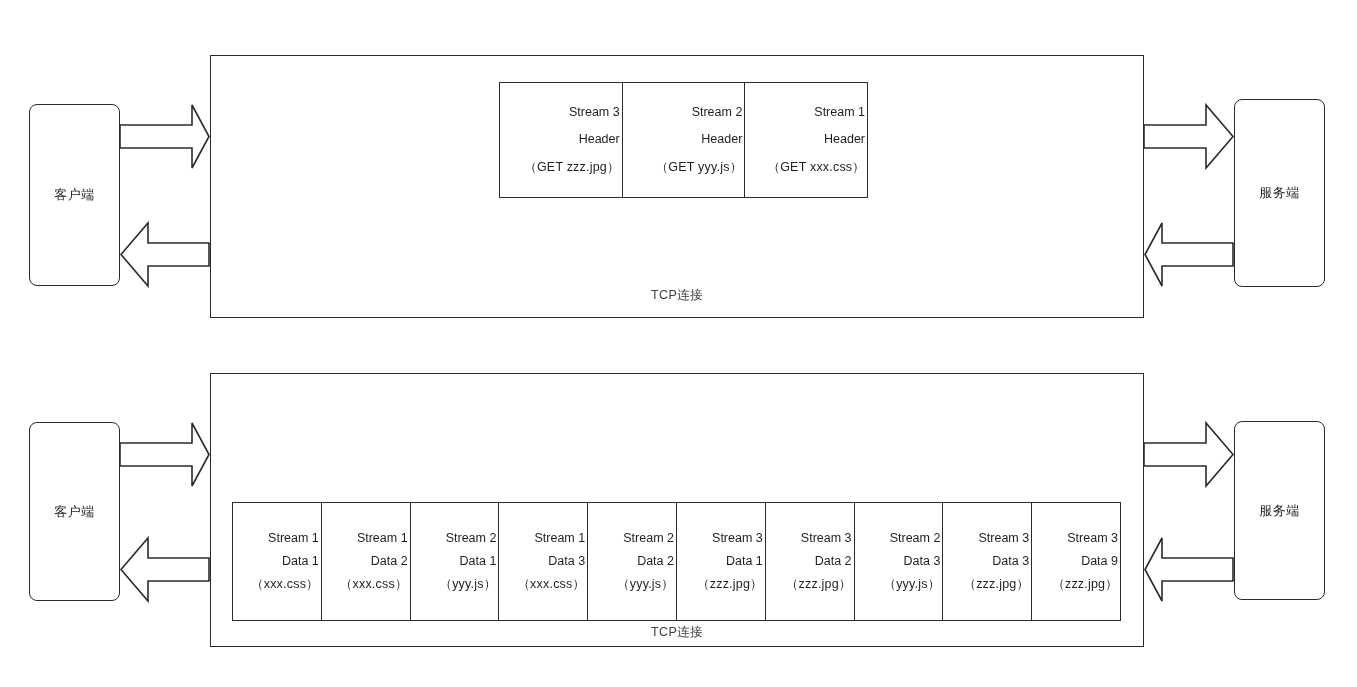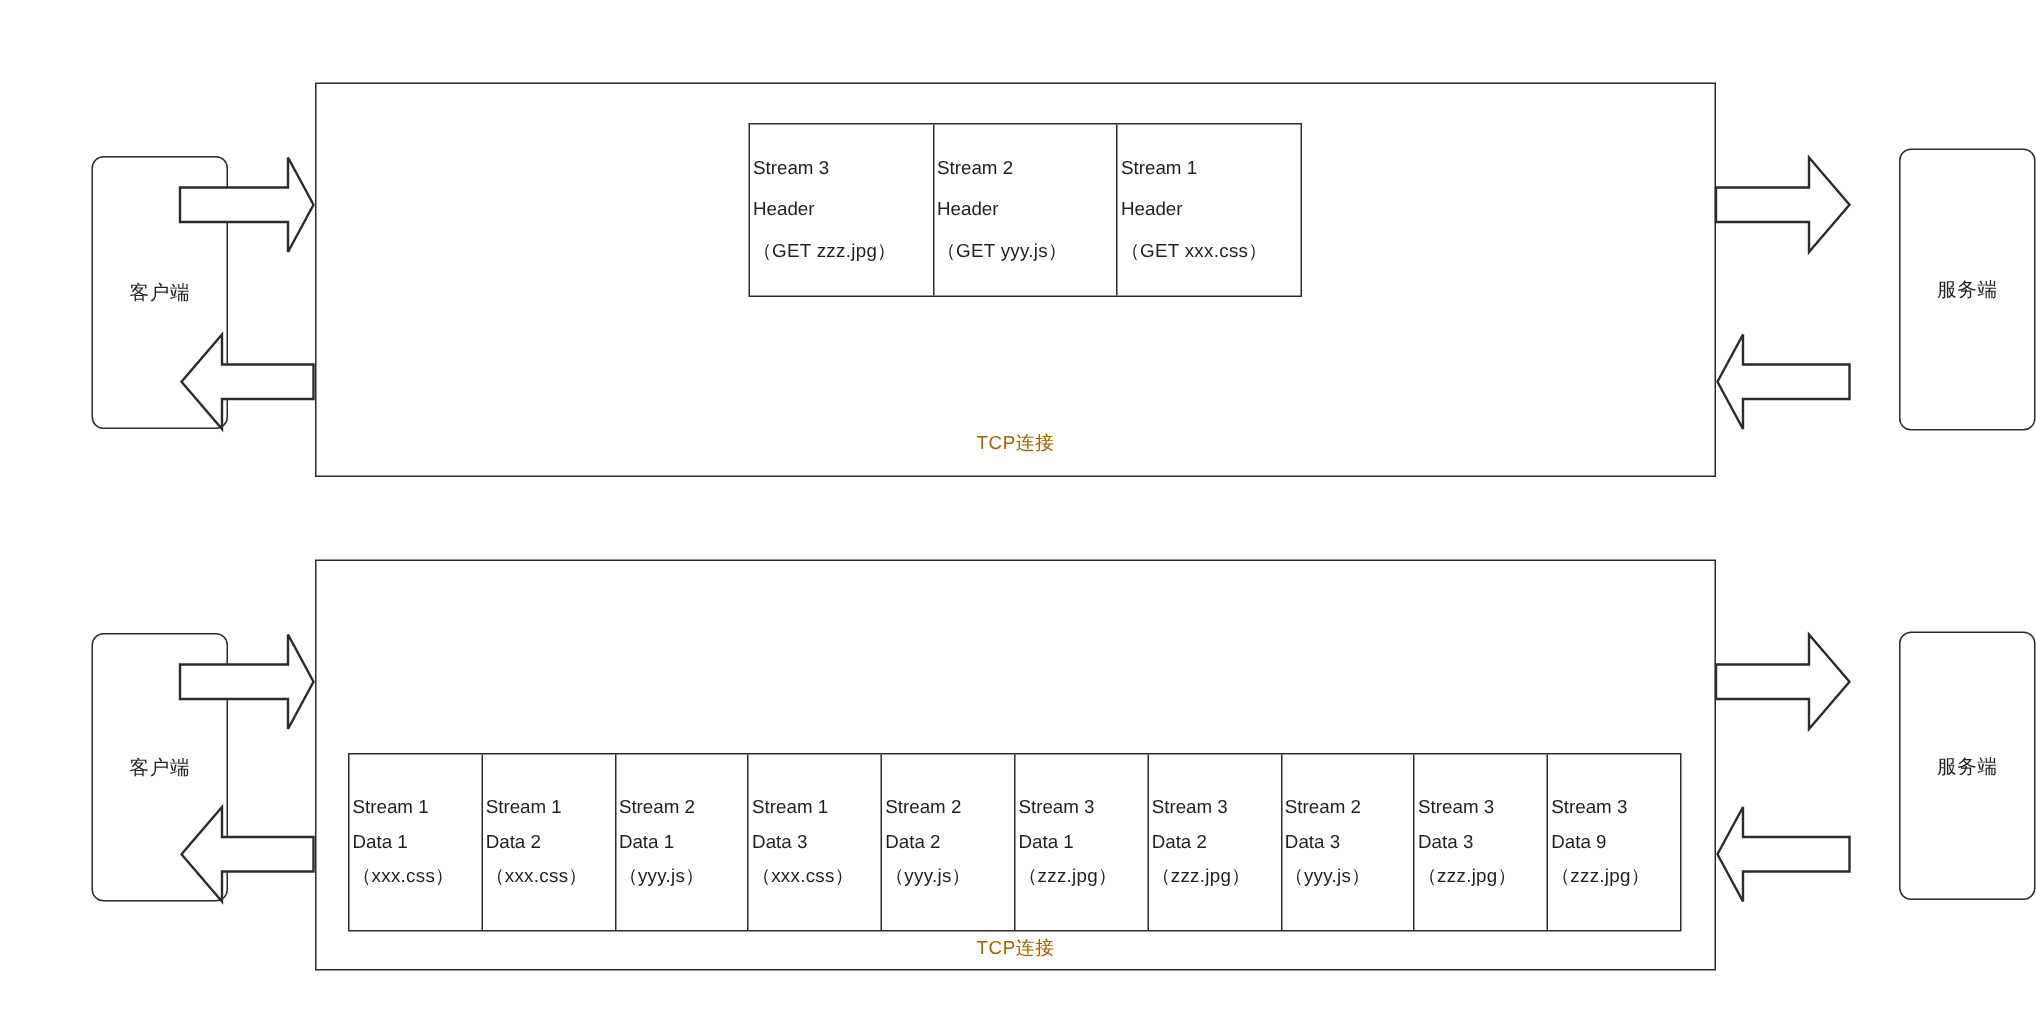--- a/index.html
+++ b/index.html
@@ -15,52 +15,51 @@
   
   .node{
     position:absolute;
     border:1.6px solid #2b2b2b;
     border-radius:8px;
     background:#ffffff;
     display:flex;align-items:center;justify-content:center;
     font-size:13px;
     letter-spacing:.5px;
     box-sizing:border-box;
-    margin-left:32px;
   }
   .conn{
     position:absolute;
     border:1.6px solid #2b2b2b;
     background:#ffffff;
     box-sizing:border-box;
   }
   .conn-label{
     position:absolute;
     left:0;right:0;
     text-align:center;
     font-size:12.5px;
     letter-spacing:.4px;
-    color:#a16207;
+    color:#404040;
   }
 
   
   .strip{
     position:absolute;
     display:flex;
     box-sizing:border-box;
     border:1.6px solid #2b2b2b;
     background:#ffffff;
   }
   .cell{
     flex:1 1 0;
     border-right:1.6px solid #2b2b2b;
     box-sizing:border-box;
     display:flex;
     flex-direction:column;
-    align-items:flex-start;
+    align-items:flex-end;
     justify-content:center;
     padding:4px 2px;
     text-align:center;
     font-size:12.5px;
     line-height:1.05;
   }
   .cell:last-child{border-right:none;}
   .cell .ln{display:block;padding:5px 0;white-space:normal;}
   .strip-header .cell .ln{padding:7px 0;}
   .cell .ln-3{letter-spacing:.2px;}

